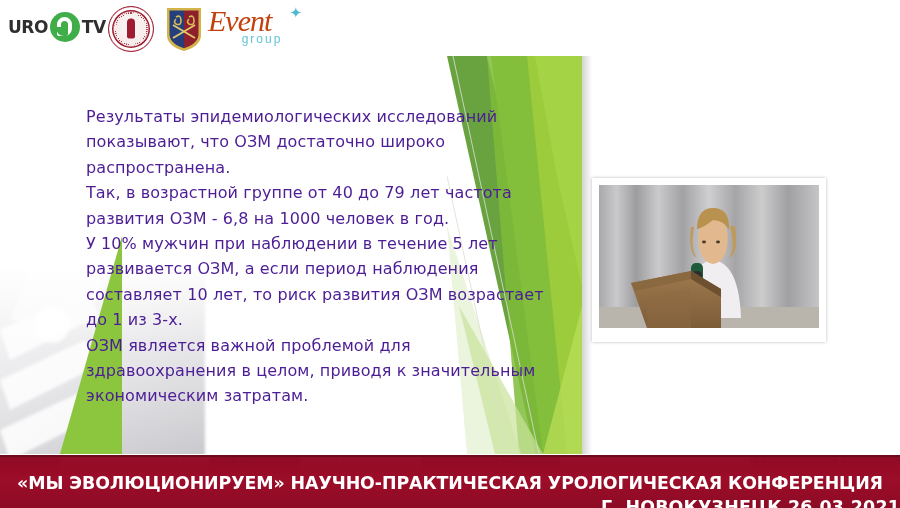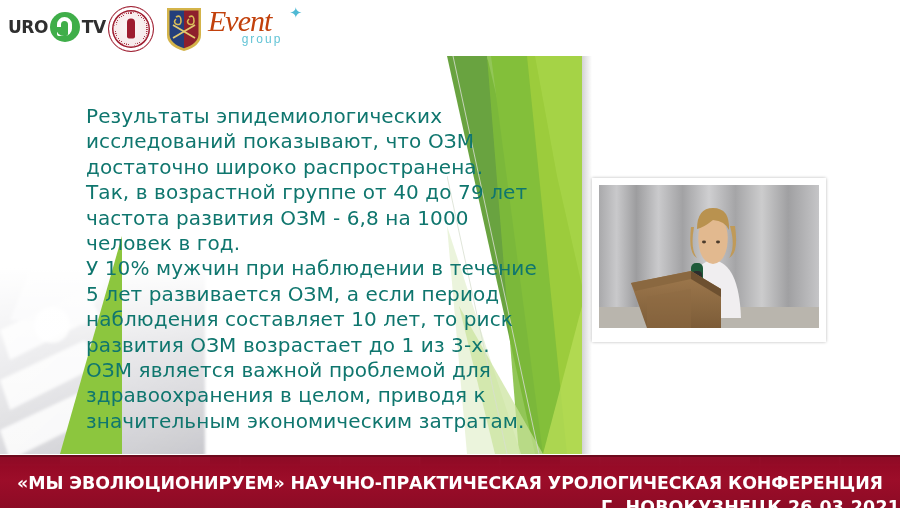--- a/index.html
+++ b/index.html
@@ -56,21 +56,21 @@
      filter:blur(1.4px);}
   .bg-fade{position:absolute;left:0;top:0;width:230px;height:398px;
      background:linear-gradient(to bottom, #fff 0%, #fff 52%, rgba(255,255,255,.55) 72%, rgba(255,255,255,.18) 100%);}
 
   .tri-left{position:absolute;left:60px;bottom:0;width:0;height:0;z-index:3;
      border-left:0 solid transparent;border-right:62px solid #8cc63e;border-top:218px solid transparent;}
 
   .greens{position:absolute;right:0;top:0;width:135px;height:398px;z-index:4;}
 
   .slide-text{position:absolute;left:86px;top:48px;width:470px;z-index:6;
-     color:#0f766e;font-size:20px;line-height:25.4px;white-space:pre-line;
+     color:#4c1d95;font-size:16px;line-height:25.4px;white-space:pre-line;
      font-family:"DejaVu Sans", sans-serif;letter-spacing:.1px;}
 
   
   .video{position:absolute;left:592px;top:178px;width:234px;height:164px;background:#fff;
      box-shadow:0 0 3px rgba(0,0,0,.28);z-index:20;overflow:hidden;}
   .video-inner{position:absolute;left:7px;top:7px;width:220px;height:143px;overflow:hidden;background:#cfcfcf;}
 
   
   .banner{position:absolute;left:0;top:455px;width:900px;height:53px;z-index:50;
      background:#9c0d29;overflow:hidden;}

